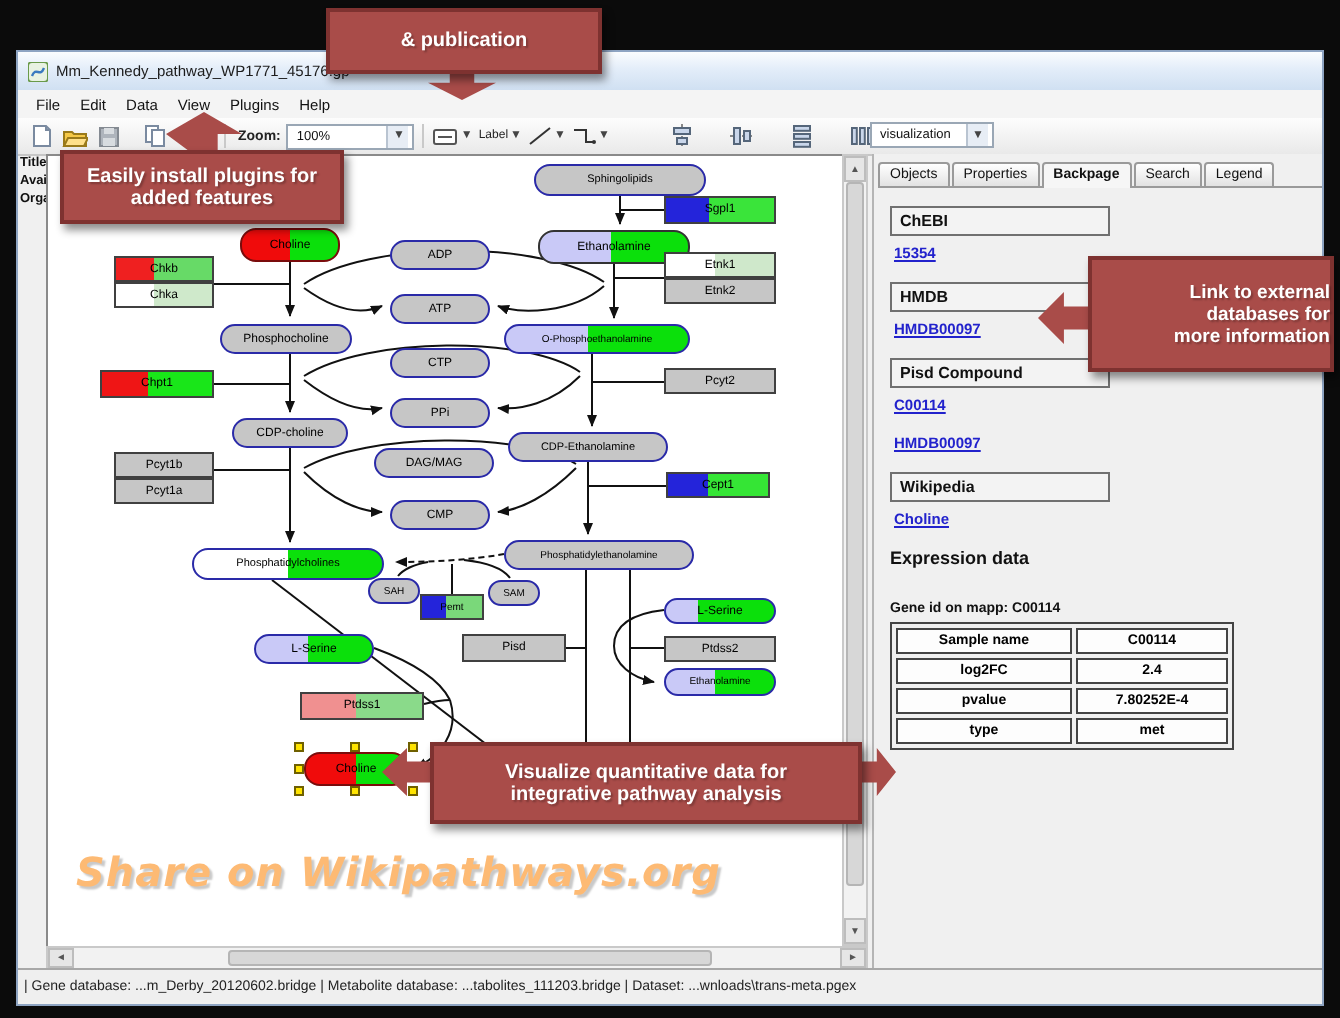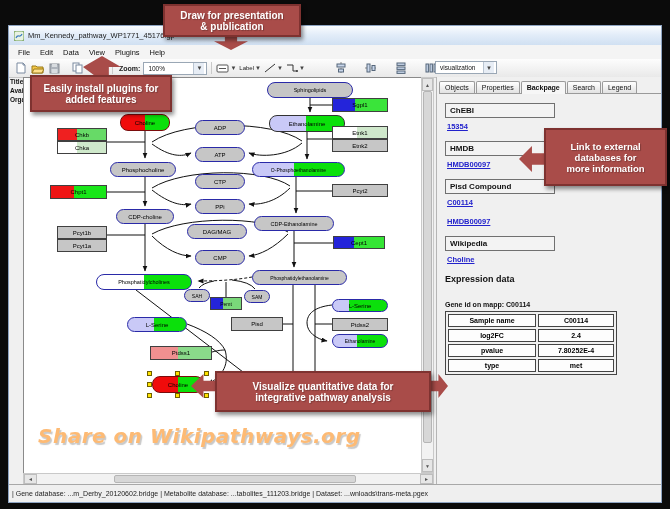--- a/index.html
+++ b/index.html
@@ -372,37 +372,36 @@
     </div>
   </div>
 
   <div class="statusbar">
     <span>| Gene database: ...m_Derby_20120602.bridge | Metabolite database: ...tabolites_111203.bridge | Dataset: ...wnloads\trans-meta.pgex</span>
   </div>
 </div>
 
 <div class="callout" style="left:163px;top:4px;width:138px;height:33px;">
   <div class="co-box" style="font-size: 10px; background: rgb(169, 76, 73); border-color: rgb(126, 50, 48);">
-      <div>Draw for presentation</div>
       <div>&amp; publication</div>
     </div>
 </div>
 <div class="co-arrow arr-down" style="left: 214px; top: 36px; width: 34px; height: 14px; background: rgb(169, 76, 73);"></div>
 
 <div class="co-arrow arr-up" style="left: 83px; top: 56px; width: 38px; height: 20px; background: rgb(169, 76, 73);"></div>
 <div class="callout" style="left:30px;top:75px;width:142px;height:37px;">
   <div class="co-box" style="font-size: 10px; background: rgb(169, 76, 73); border-color: rgb(126, 50, 48);">
       <div>Easily install plugins for</div>
       <div>added features</div>
     </div>
 </div>
 
 <div class="co-arrow arr-left" style="left: 519px; top: 146px; width: 27px; height: 26px; background: rgb(169, 76, 73);"></div>
 <div class="callout" style="left:544px;top:128px;width:123px;height:58px;">
-  <div class="co-box" style="font-size: 9.5px; background: rgb(169, 76, 73); border-color: rgb(126, 50, 48);">
+  <div class="co-box" style="font-size: 9.5px; background: rgb(169, 76, 73); border-color: rgb(126, 50, 48); text-align: right;">
       <div>Link  to external</div>
       <div>databases  for</div>
       <div>more information</div>
     </div>
 </div>
 
 <div class="co-arrow arr-left" style="left: 191px; top: 374px; width: 26px; height: 24px; background: rgb(169, 76, 73);"></div>
 <div class="co-arrow arr-right" style="left: 428px; top: 374px; width: 20px; height: 24px; background: rgb(169, 76, 73);"></div>
 <div class="callout" style="left:215px;top:371px;width:216px;height:41px;">
   <div class="co-box" style="font-size: 10px; background: rgb(169, 76, 73); border-color: rgb(126, 50, 48);">

